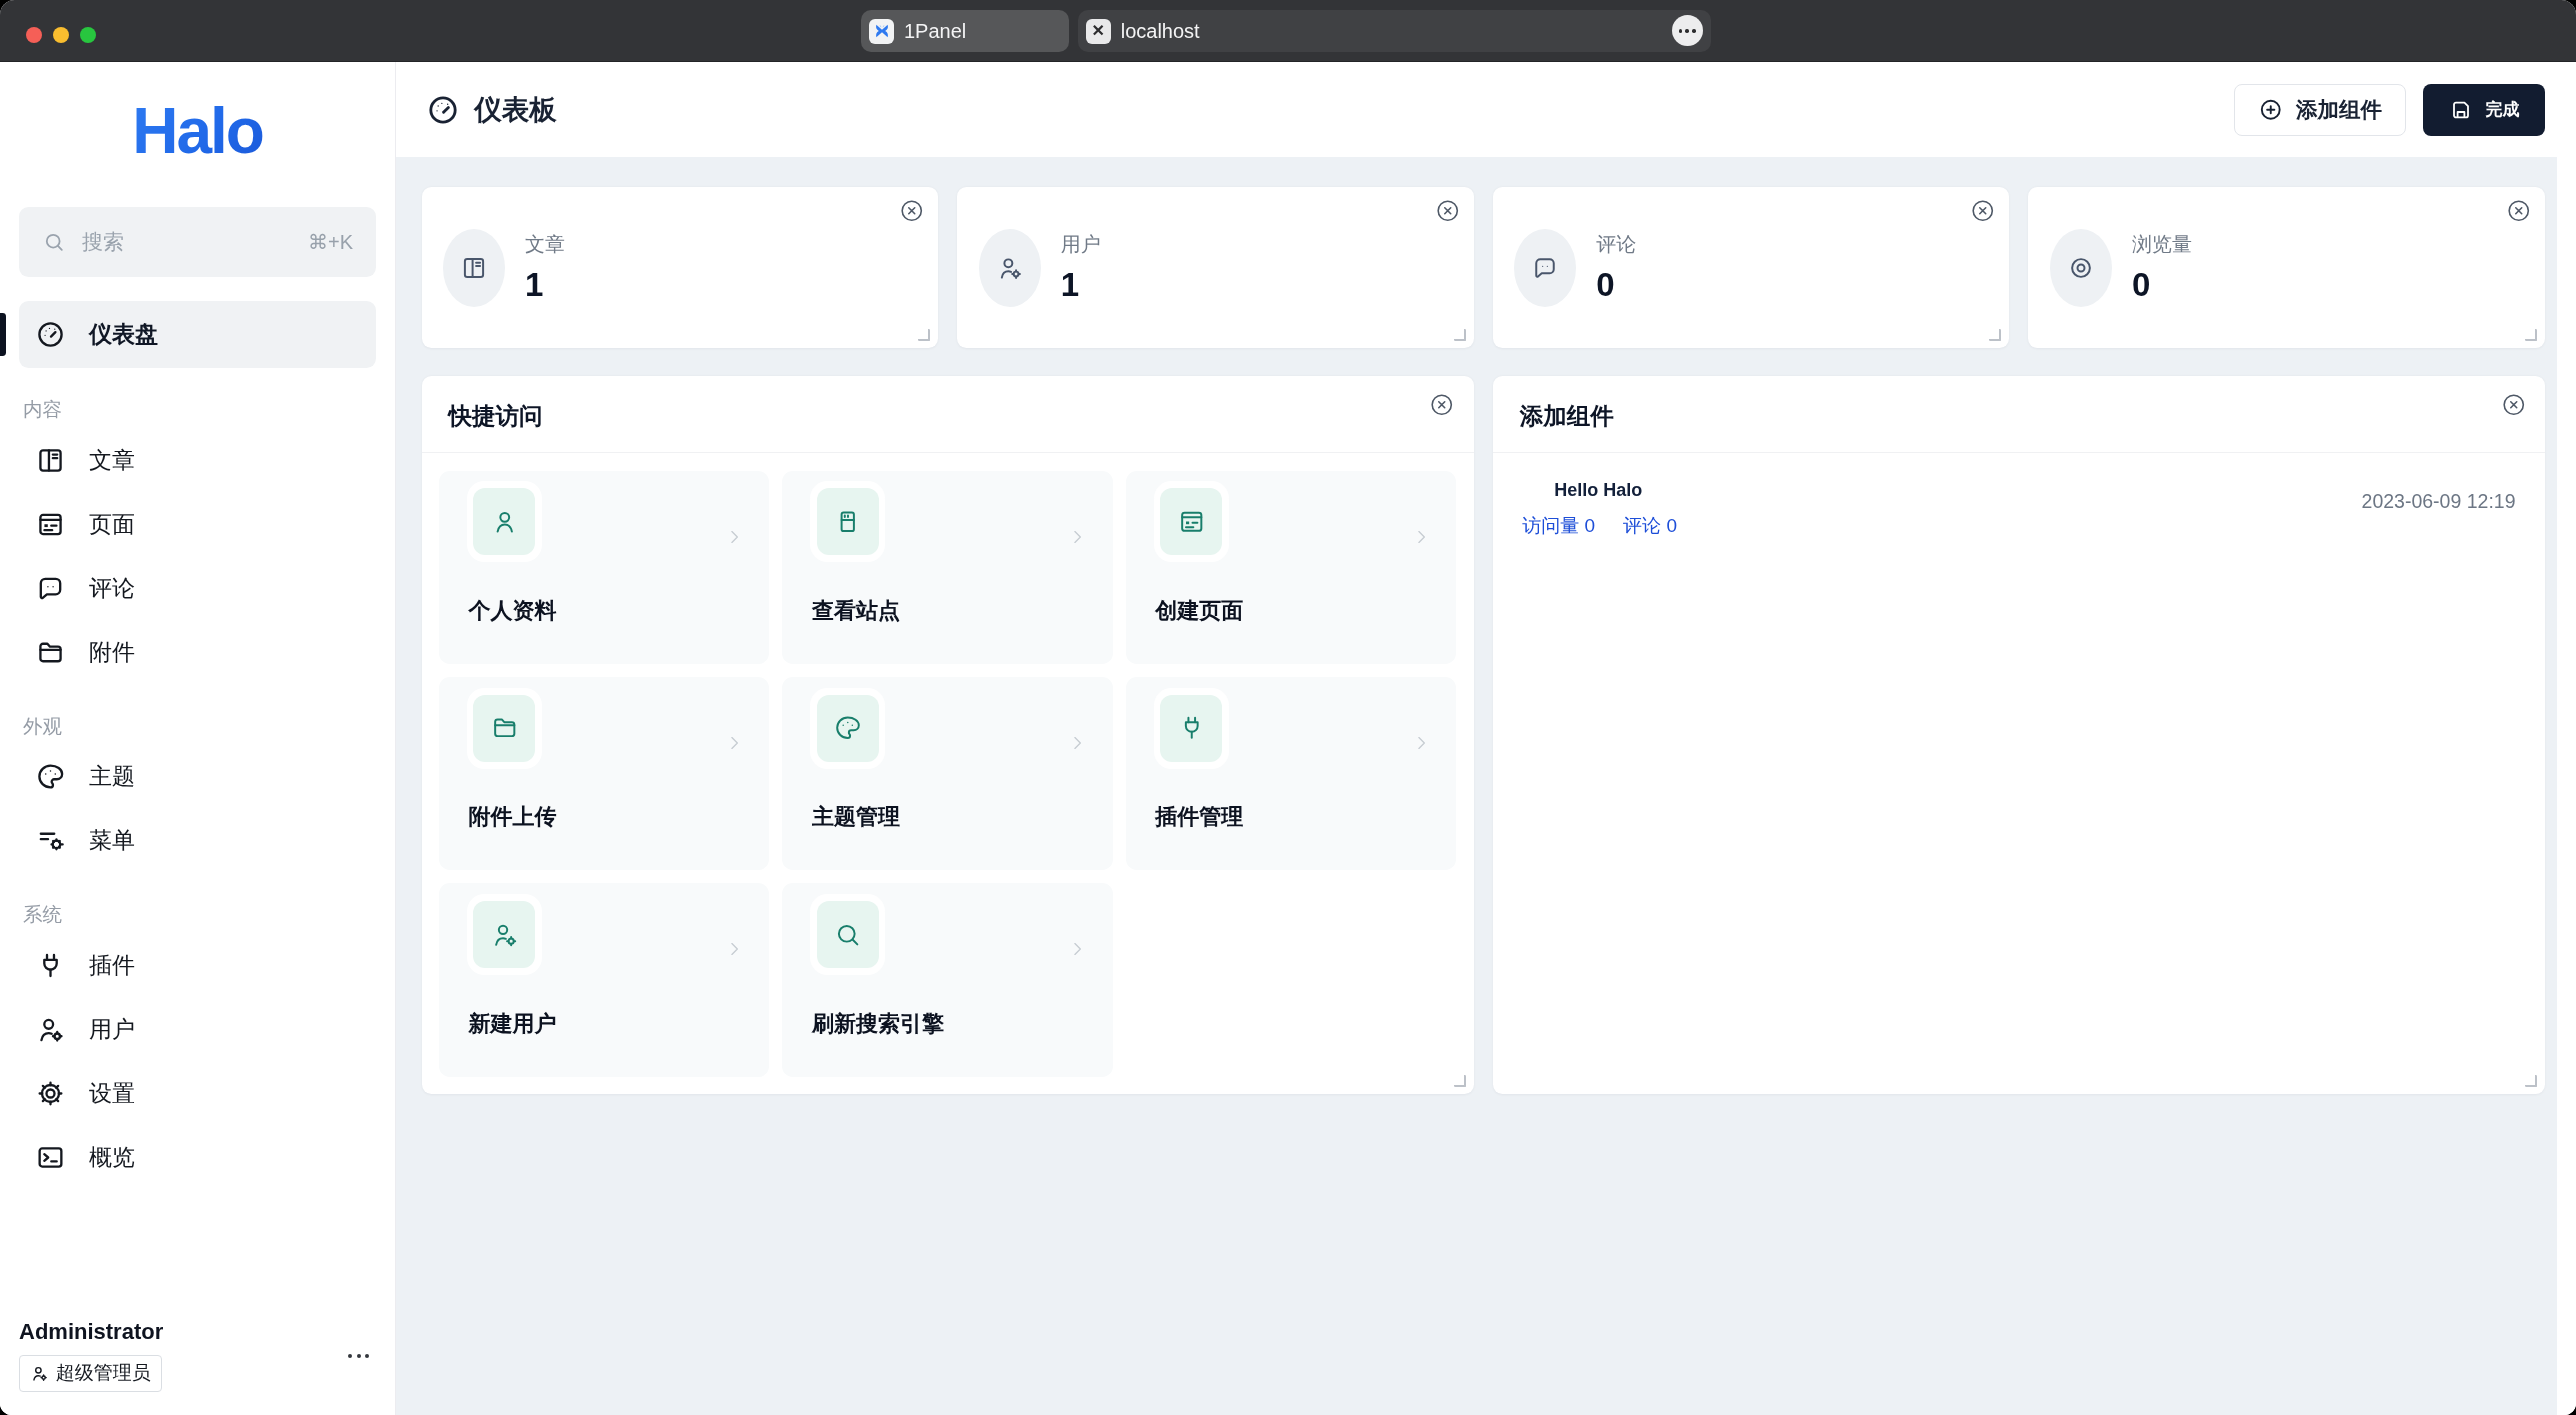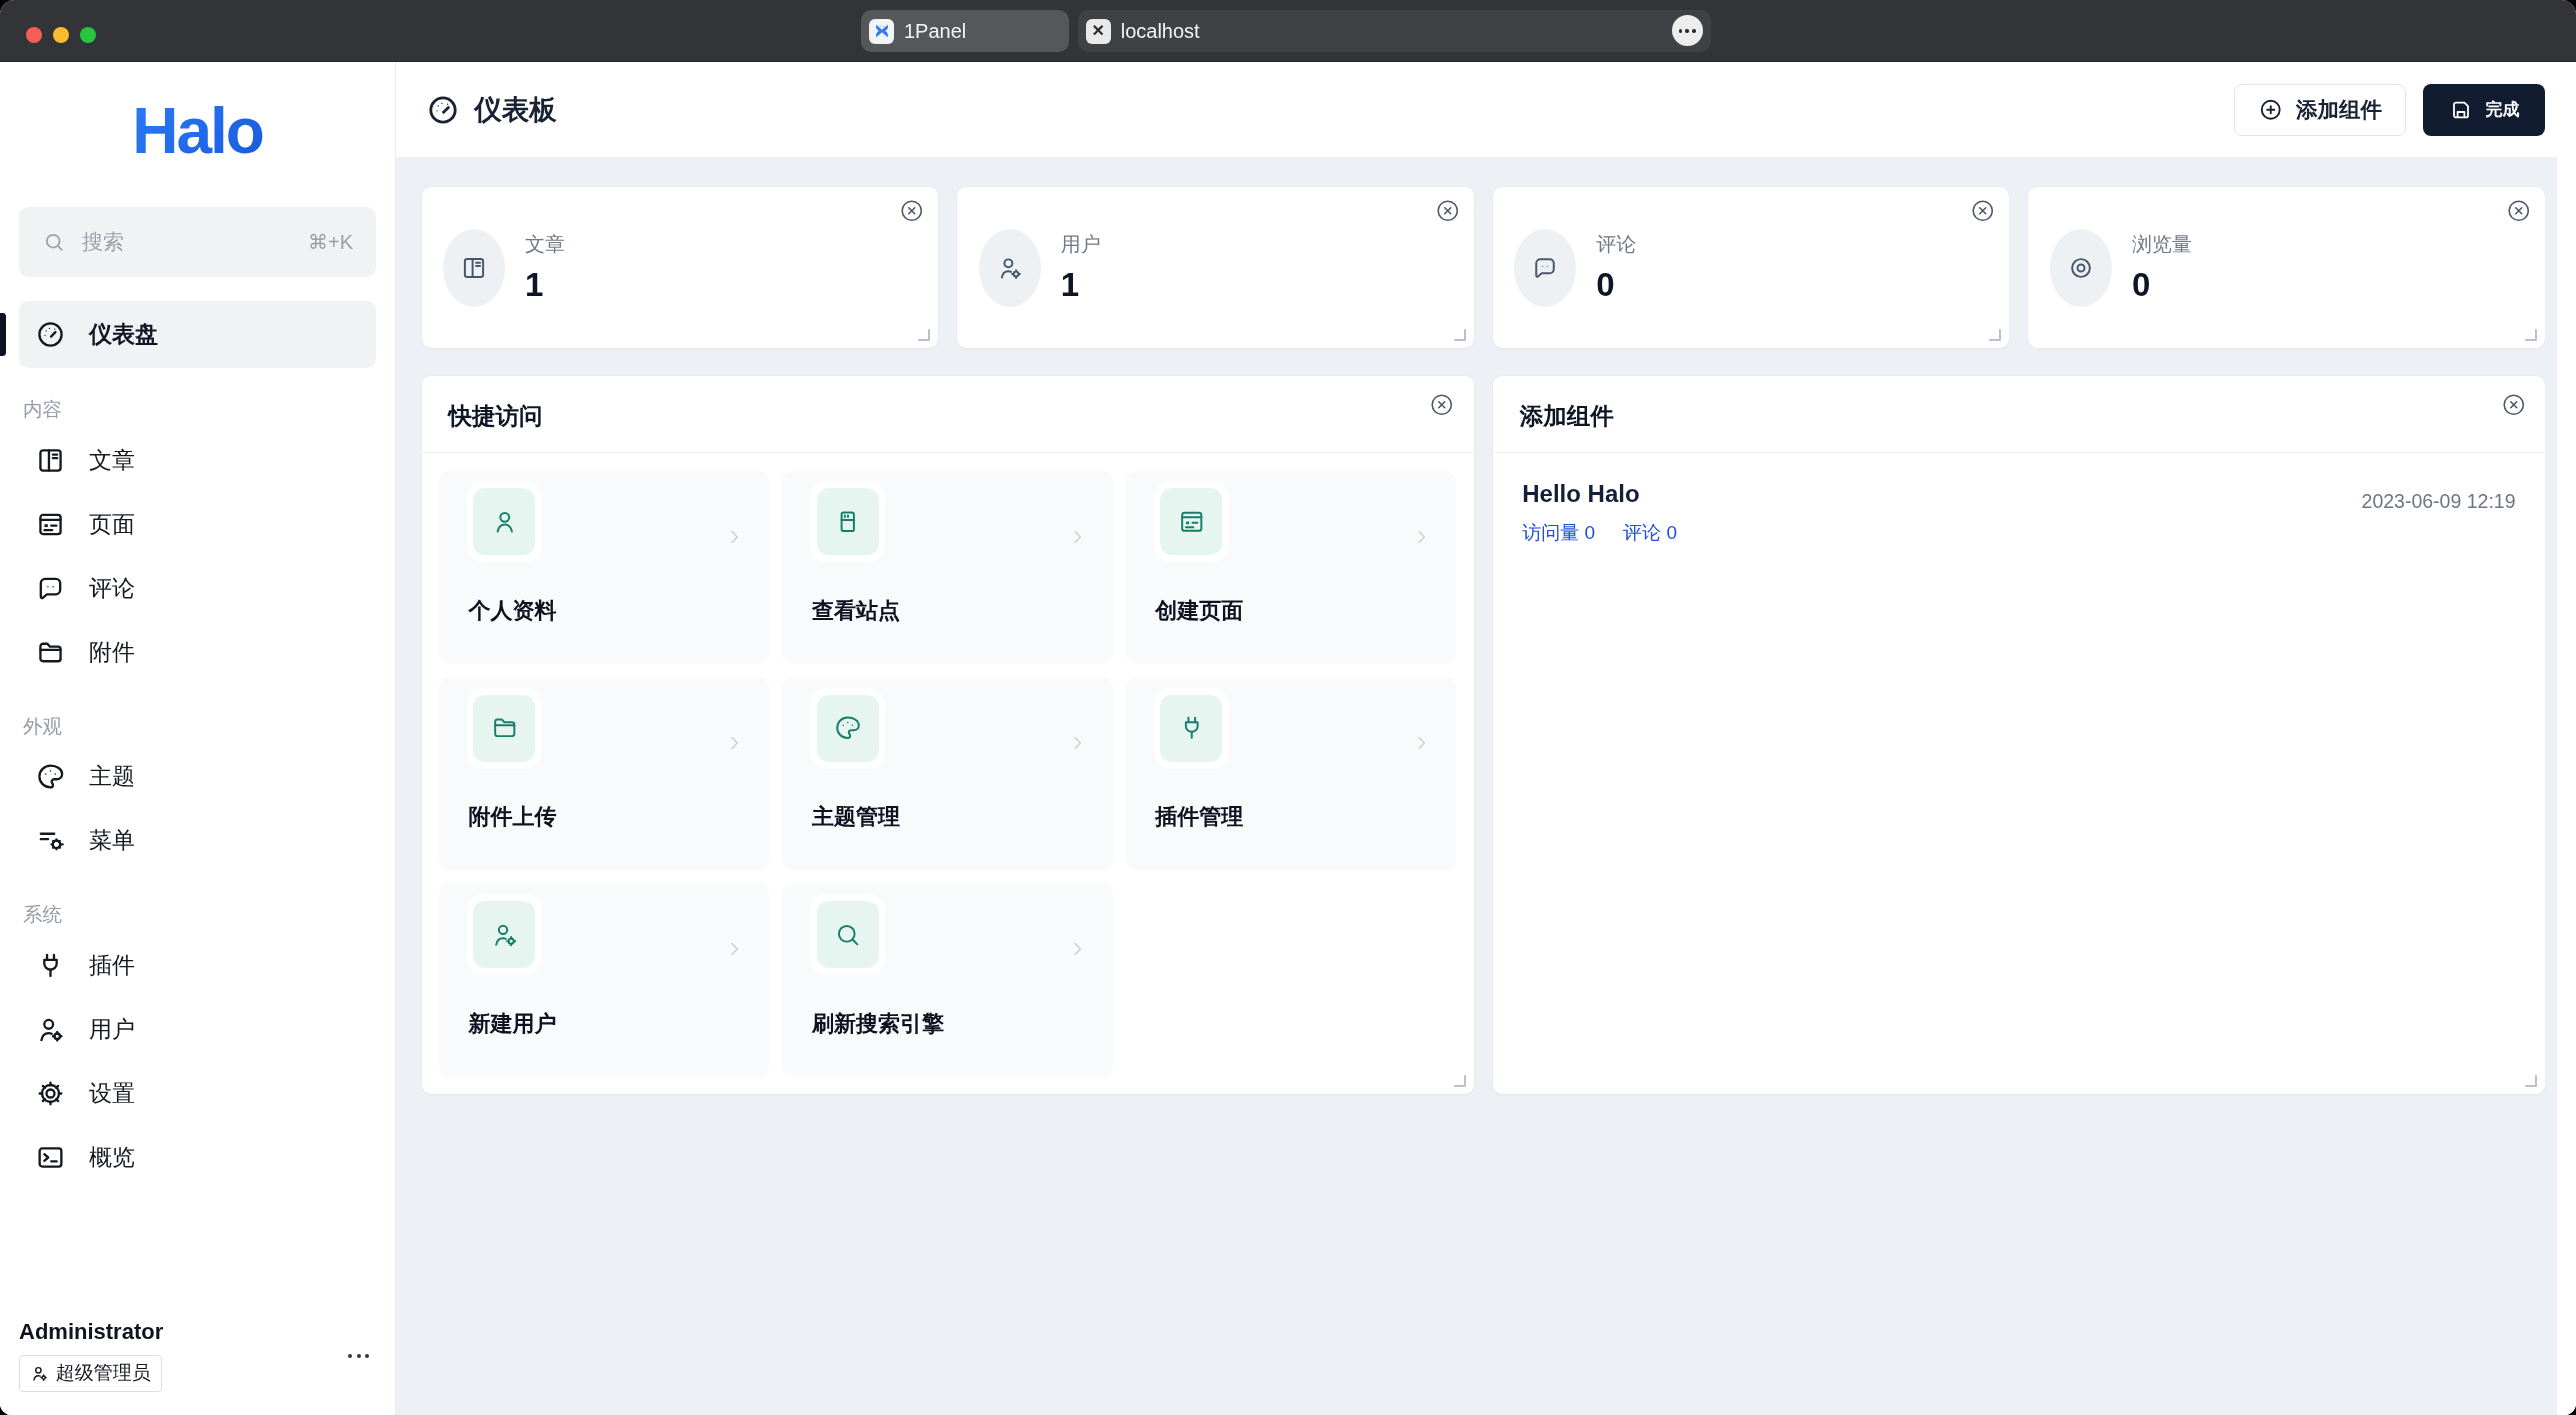--- a/index.html
+++ b/index.html
@@ -96,21 +96,21 @@
   .qcell { position:relative; background:#f8fafb; border-radius:10.7px; }
   .qframe { position:absolute; top:10.7px; left:28px; width:75px; height:81px; background:#fff;
             border-radius:17.4px; display:flex; align-items:center; justify-content:center; }
   .qtile { width:62px; height:67px; border-radius:12px; background:#e7f5f0; color:#187e6b;
            display:flex; align-items:center; justify-content:center; }
   .qchev { position:absolute; top:56px; right:25.5px; color:#c6ccd2; }
   .qlabel { position:absolute; left:29.5px; bottom:38px; font-size:22px; font-weight:700; color:#0c1220; }
 
   .recent-body { padding:27px 29.5px; }
   .post-row { display:flex; justify-content:space-between; }
-  .post-title { font-size:24px; font-weight:700; color:#13203a; }
+  .post-title { font-size:18px; font-weight:700; color:#13203a;margin-left:32px; }
   .post-meta { margin-top:12px; display:flex; gap:28px; font-size:19px; color:#1d4ed8; }
   .post-date { margin-top:9.4px; font-size:19.5px; color:#6c7684; }
 
   svg.ic { fill:none; stroke:currentColor; stroke-width:1.8; stroke-linecap:round; stroke-linejoin:round; }
   svg.thin { stroke-width:1.5; }
 </style>
 </head>
 <body>
 
 <div class="window">

